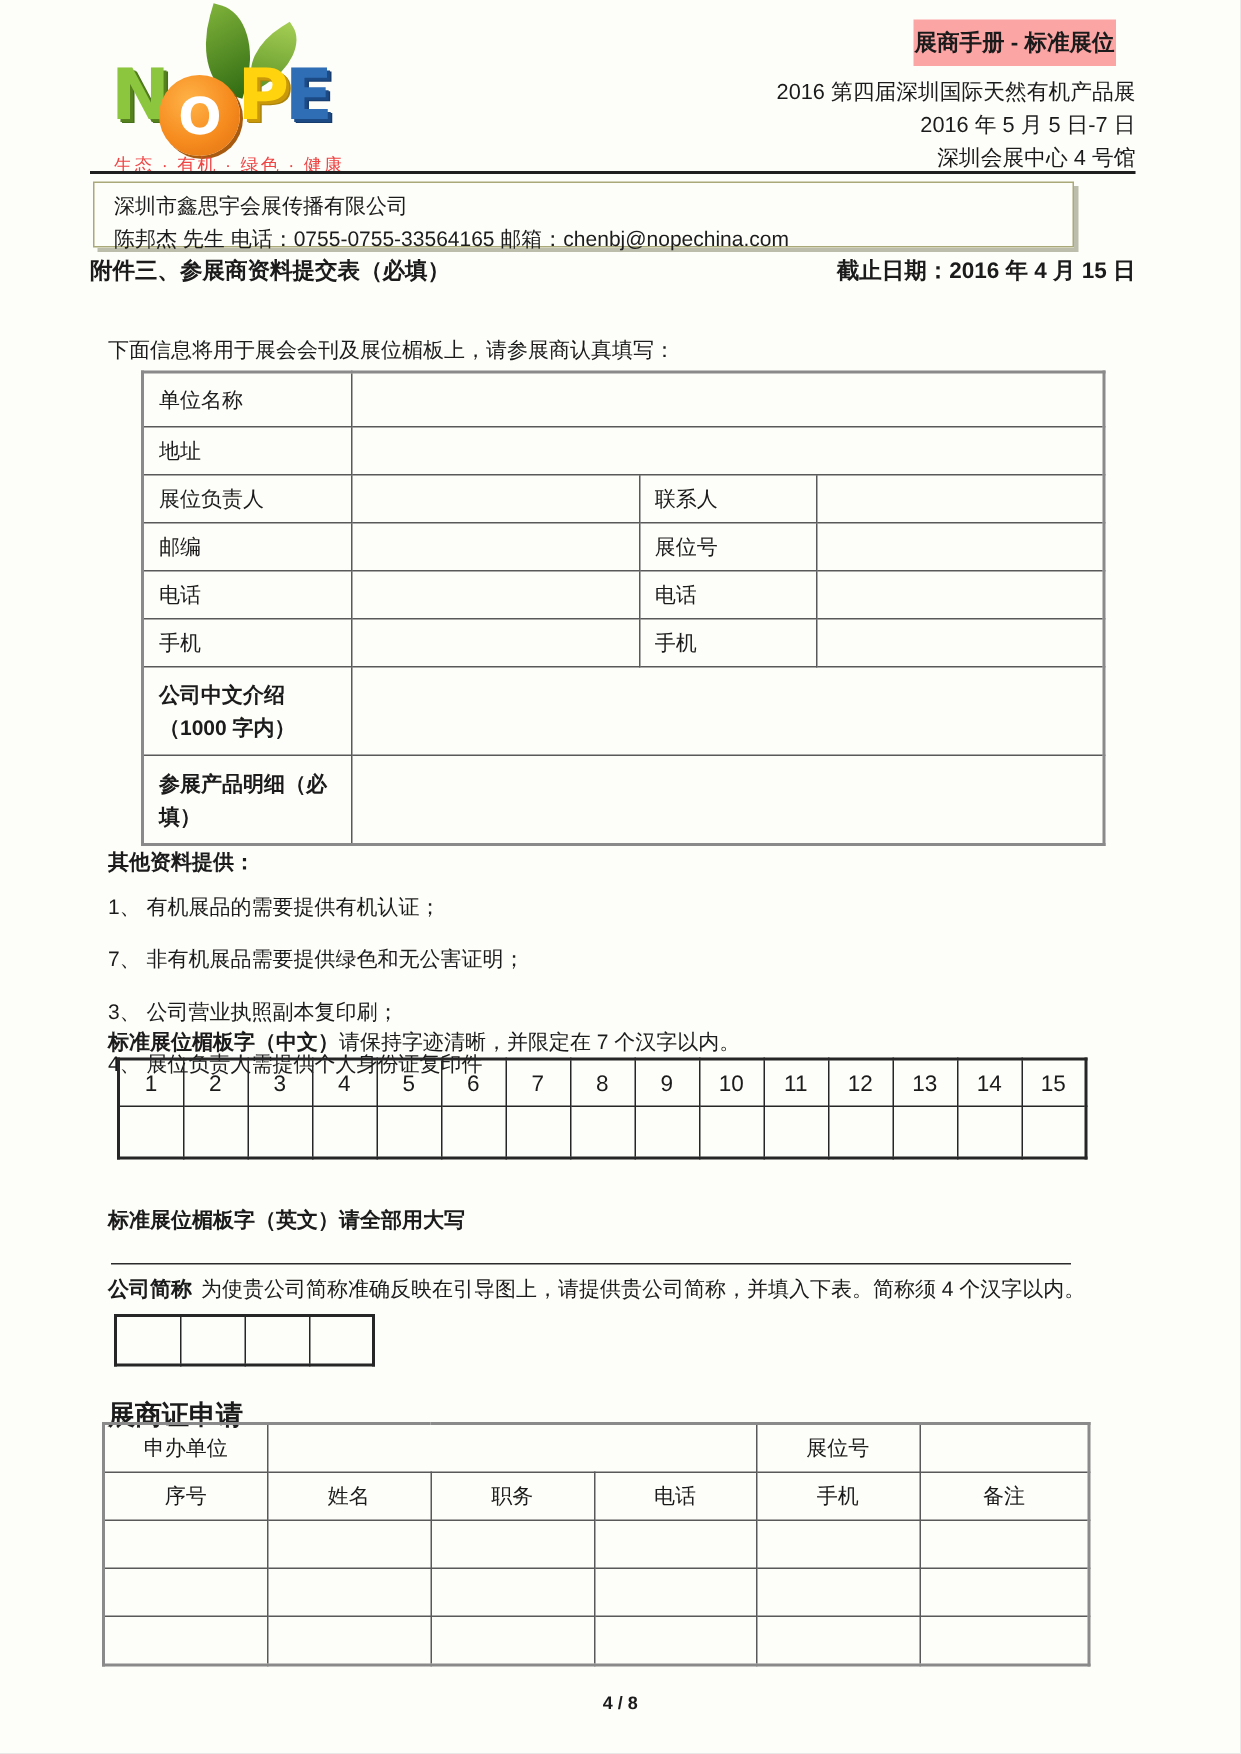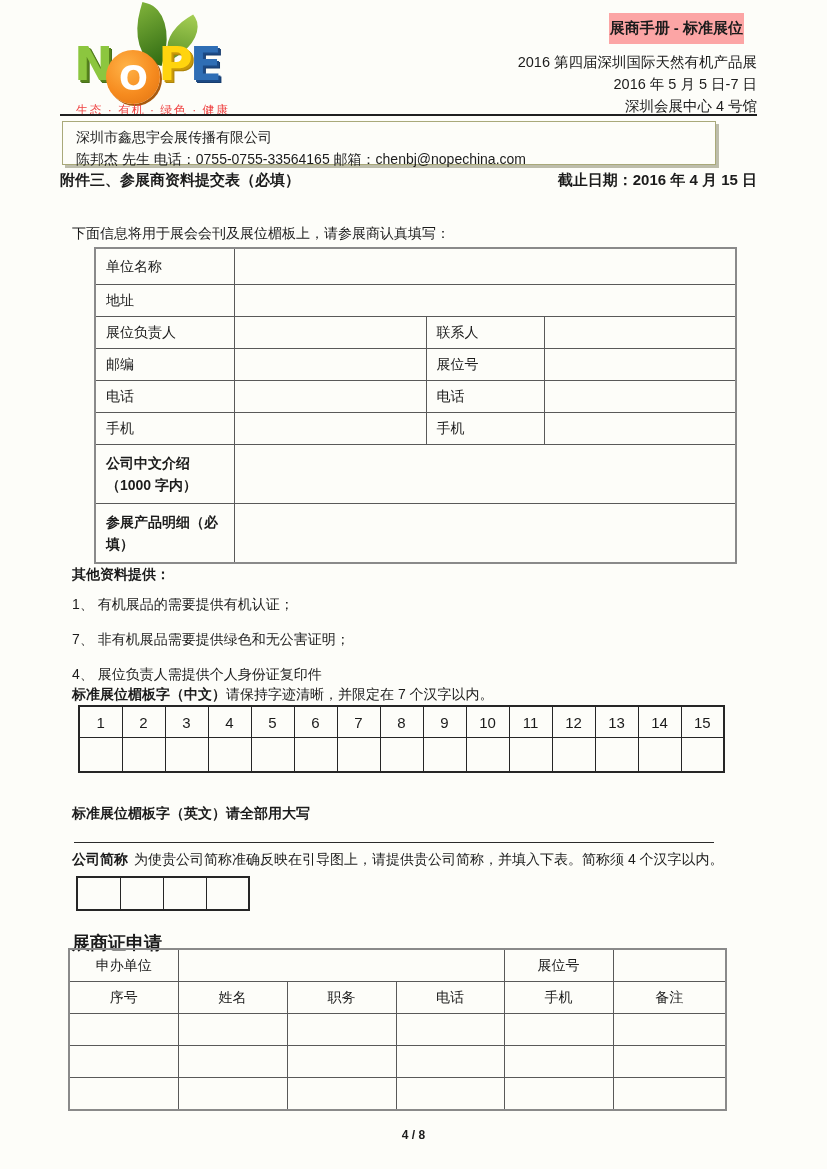--- a/index.html
+++ b/index.html
@@ -160,20 +160,21 @@
       </td>
       <td colspan="3"></td>
     </tr>
   </tbody>
     </table>
 
   <div class="others">
     <div class="oh">其他资料提供：</div>
     <div class="oi">1、 有机展品的需要提供有机认证；</div>
     <div class="oi">7、 非有机展品需要提供绿色和无公害证明；</div>
+    <div class="oi">3、 公司营业执照副本复印刷；</div>
     <div class="oi">4、 展位负责人需提供个人身份证复印件</div>
   </div>
 
   <div class="fascia-cn-head">
     <b>标准展位楣板字（中文）</b><span>请保持字迹清晰，并限定在 7 个汉字以内。</span>
   </div>
   <table class="grid15">
     <tbody>
         <tr class="num">
       <td>1</td>

